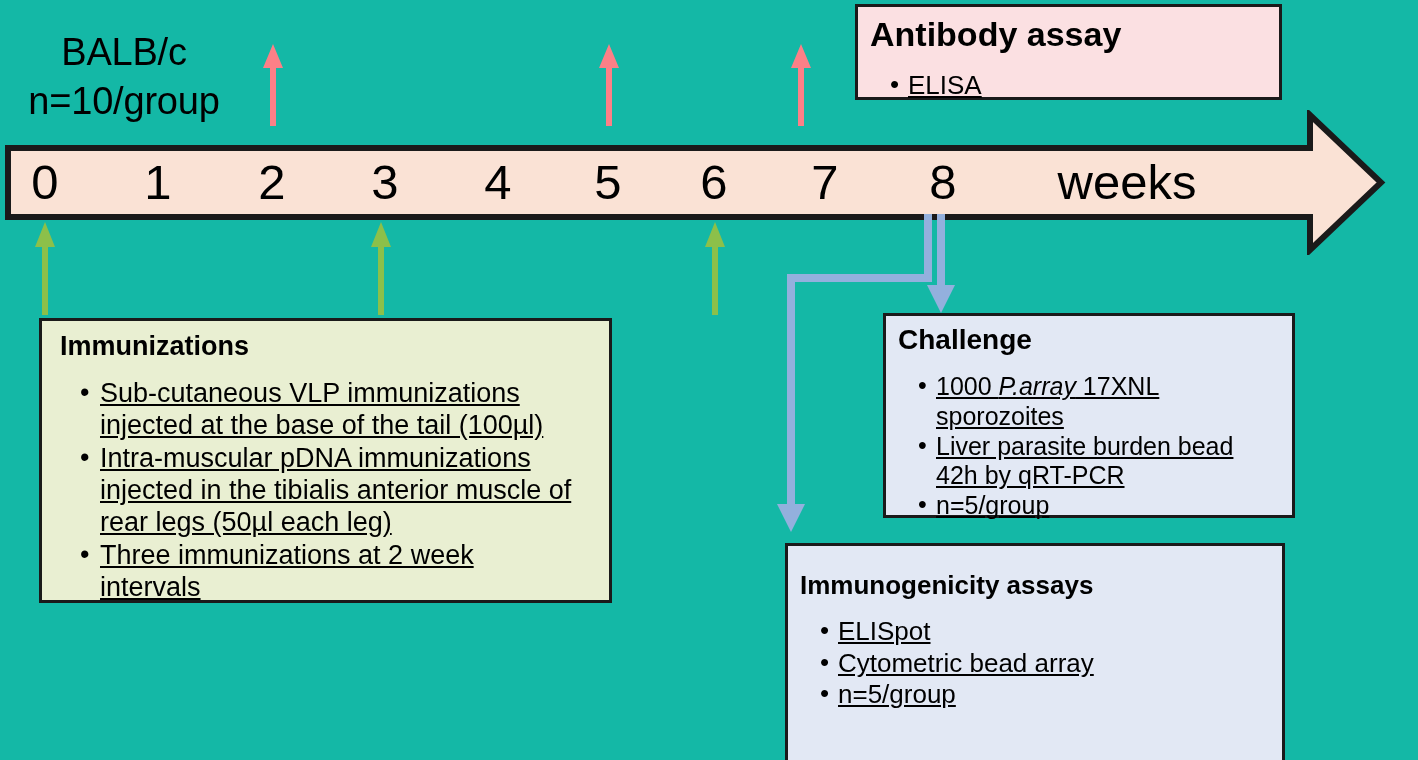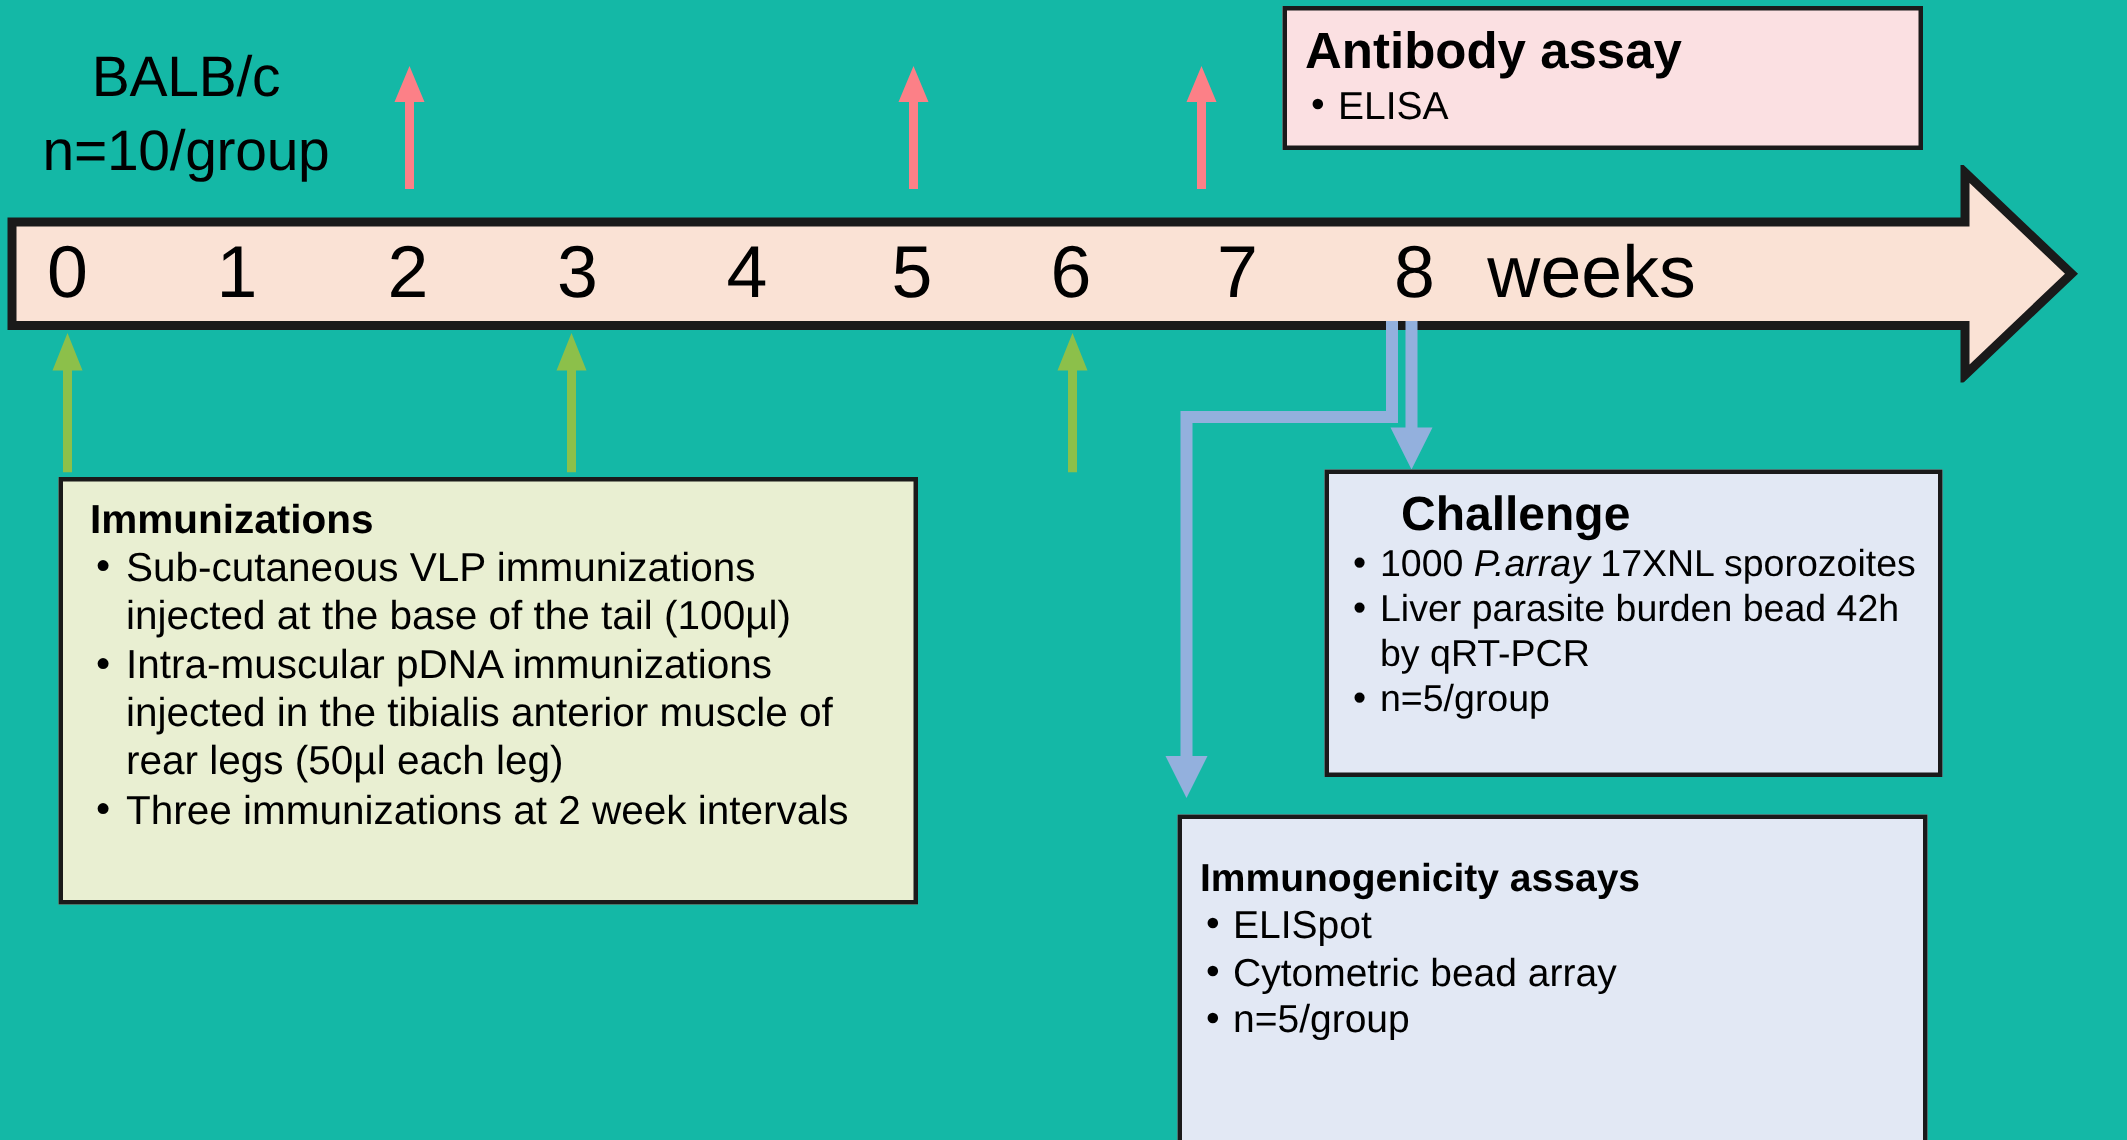--- a/index.html
+++ b/index.html
@@ -72,23 +72,24 @@
     border: 3px solid #1a1a1a;
     box-sizing: border-box;
     padding: 8px 12px 10px 12px;
   }
   .box-title {
     font-weight: bold;
     line-height: 1.16;
     margin: 0 0 1px 0;
   }
   .box-list {
-    margin: 0;
+    margin: 16px;
     padding: 0;
     list-style: none;
+    text-decoration: underline;
   }
   .box-list li {
     position: relative;
     padding-left: 22px;
     line-height: 1.17;
     margin-bottom: 1px;
   }
   .box-list li:before {
     content: "\2022";
     position: absolute;
@@ -113,21 +114,21 @@
   }
   #box-immunizations .box-title { font-size: 27px; }
   #box-immunizations .box-list li { padding-left: 24px; margin-bottom: 2px; }
 
   #box-challenge {
     left: 883px; top: 313px; width: 412px; height: 205px;
     background: #e2e8f4;
     font-size: 25px;
     padding: 8px 12px;
   }
-  #box-challenge .box-title { font-size: 32px; margin-left: 36px; }
+  #box-challenge .box-title { font-size: 28px; }
 
   #box-immunogenicity {
     left: 785px; top: 543px; width: 500px; height: 231px;
     background: #e2e8f4;
     font-size: 26px;
     padding: 24px 12px;
   }
   #box-immunogenicity .box-title { font-size: 26px; }
 </style>
 </head>
@@ -144,21 +145,21 @@
     </svg>
     <div class="tl-number" style="left:15px; top:48px;">0</div>
     <div class="tl-number" style="left:128px; top:48px;">1</div>
     <div class="tl-number" style="left:242px; top:48px;">2</div>
     <div class="tl-number" style="left:355px; top:48px;">3</div>
     <div class="tl-number" style="left:468px; top:48px;">4</div>
     <div class="tl-number" style="left:578px; top:48px;">5</div>
     <div class="tl-number" style="left:684px; top:48px;">6</div>
     <div class="tl-number" style="left:795px; top:48px;">7</div>
     <div class="tl-number" style="left:913px; top:48px;">8</div>
-    <div class="tl-unit" style="left:961px; top:48px;">weeks</div>
+    <div class="tl-unit" style="left:1027px; top:48px;">weeks</div>
   </div>
 
   <div class="evt-arrow" style="left:262px; top:44px;">
     <svg width="22" height="82" viewBox="0 0 22 82">
       <path d="M 11 0 L 21 24 L 14 24 L 14 82 L 8 82 L 8 24 L 1 24 Z" fill="#fc8087"></path>
     </svg>
   </div>
   <div class="evt-arrow" style="left:598px; top:44px;">
     <svg width="22" height="82" viewBox="0 0 22 82">
       <path d="M 11 0 L 21 24 L 14 24 L 14 82 L 8 82 L 8 24 L 1 24 Z" fill="#fc8087"></path>

